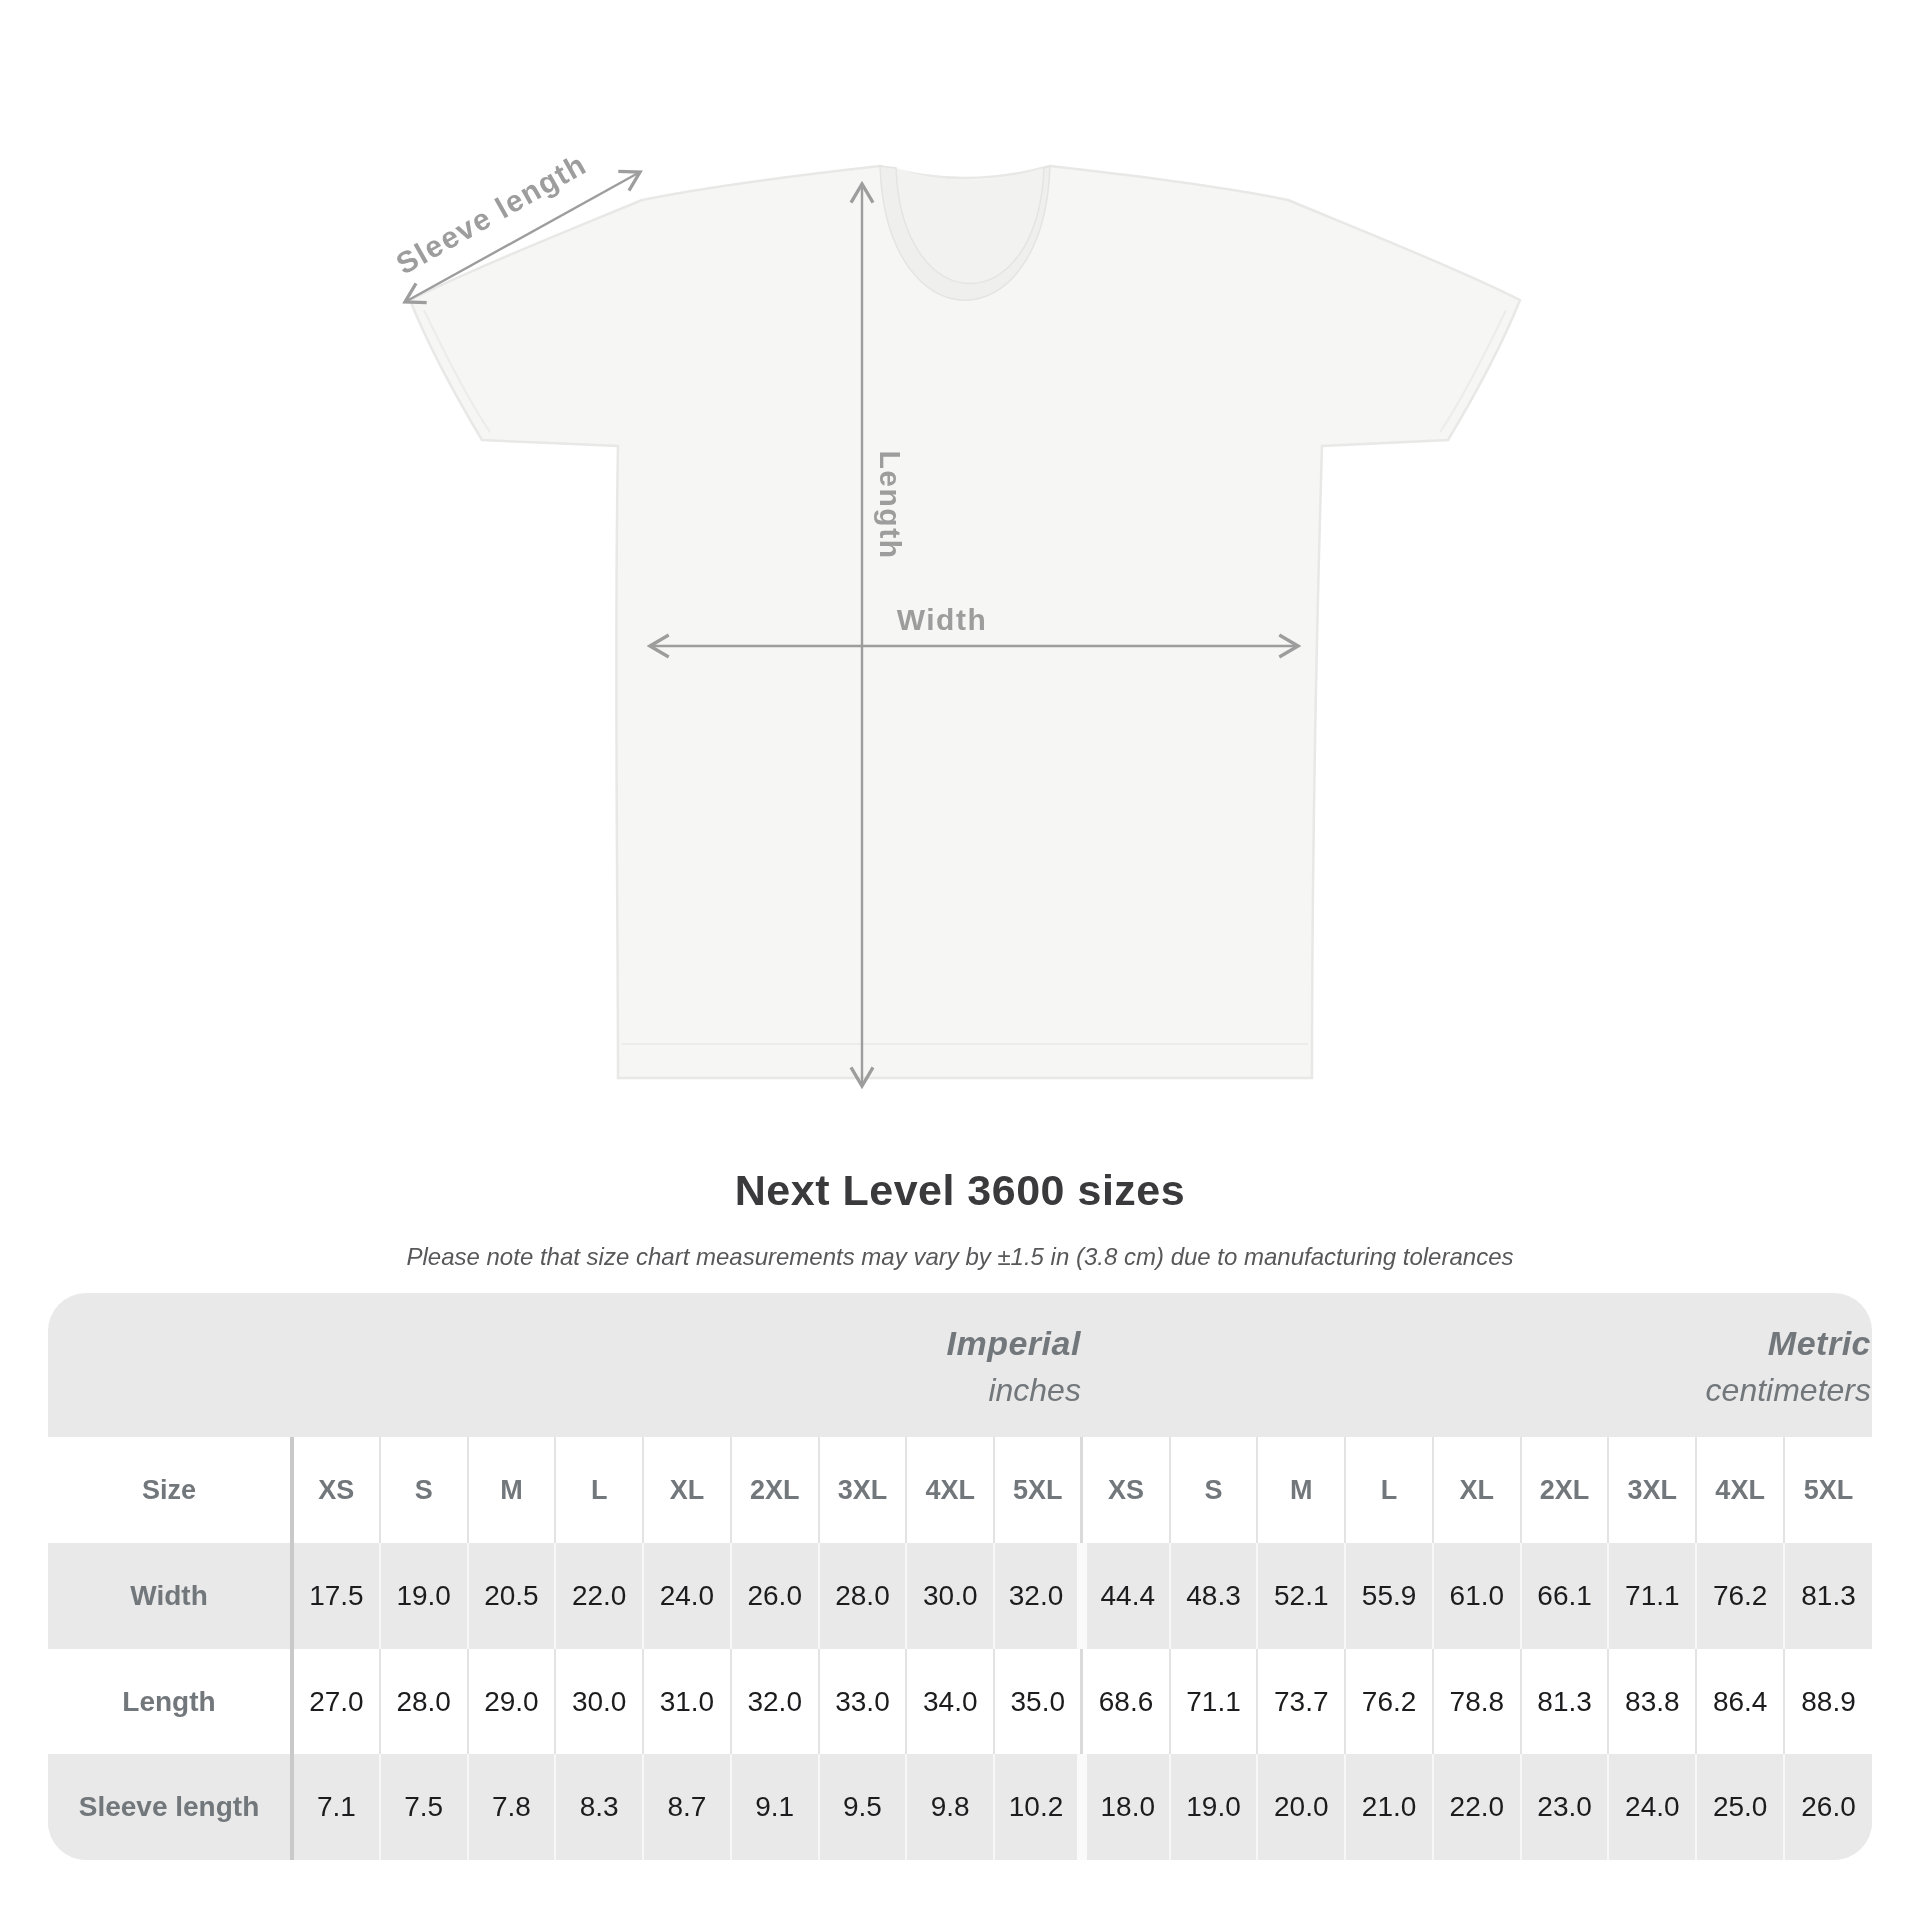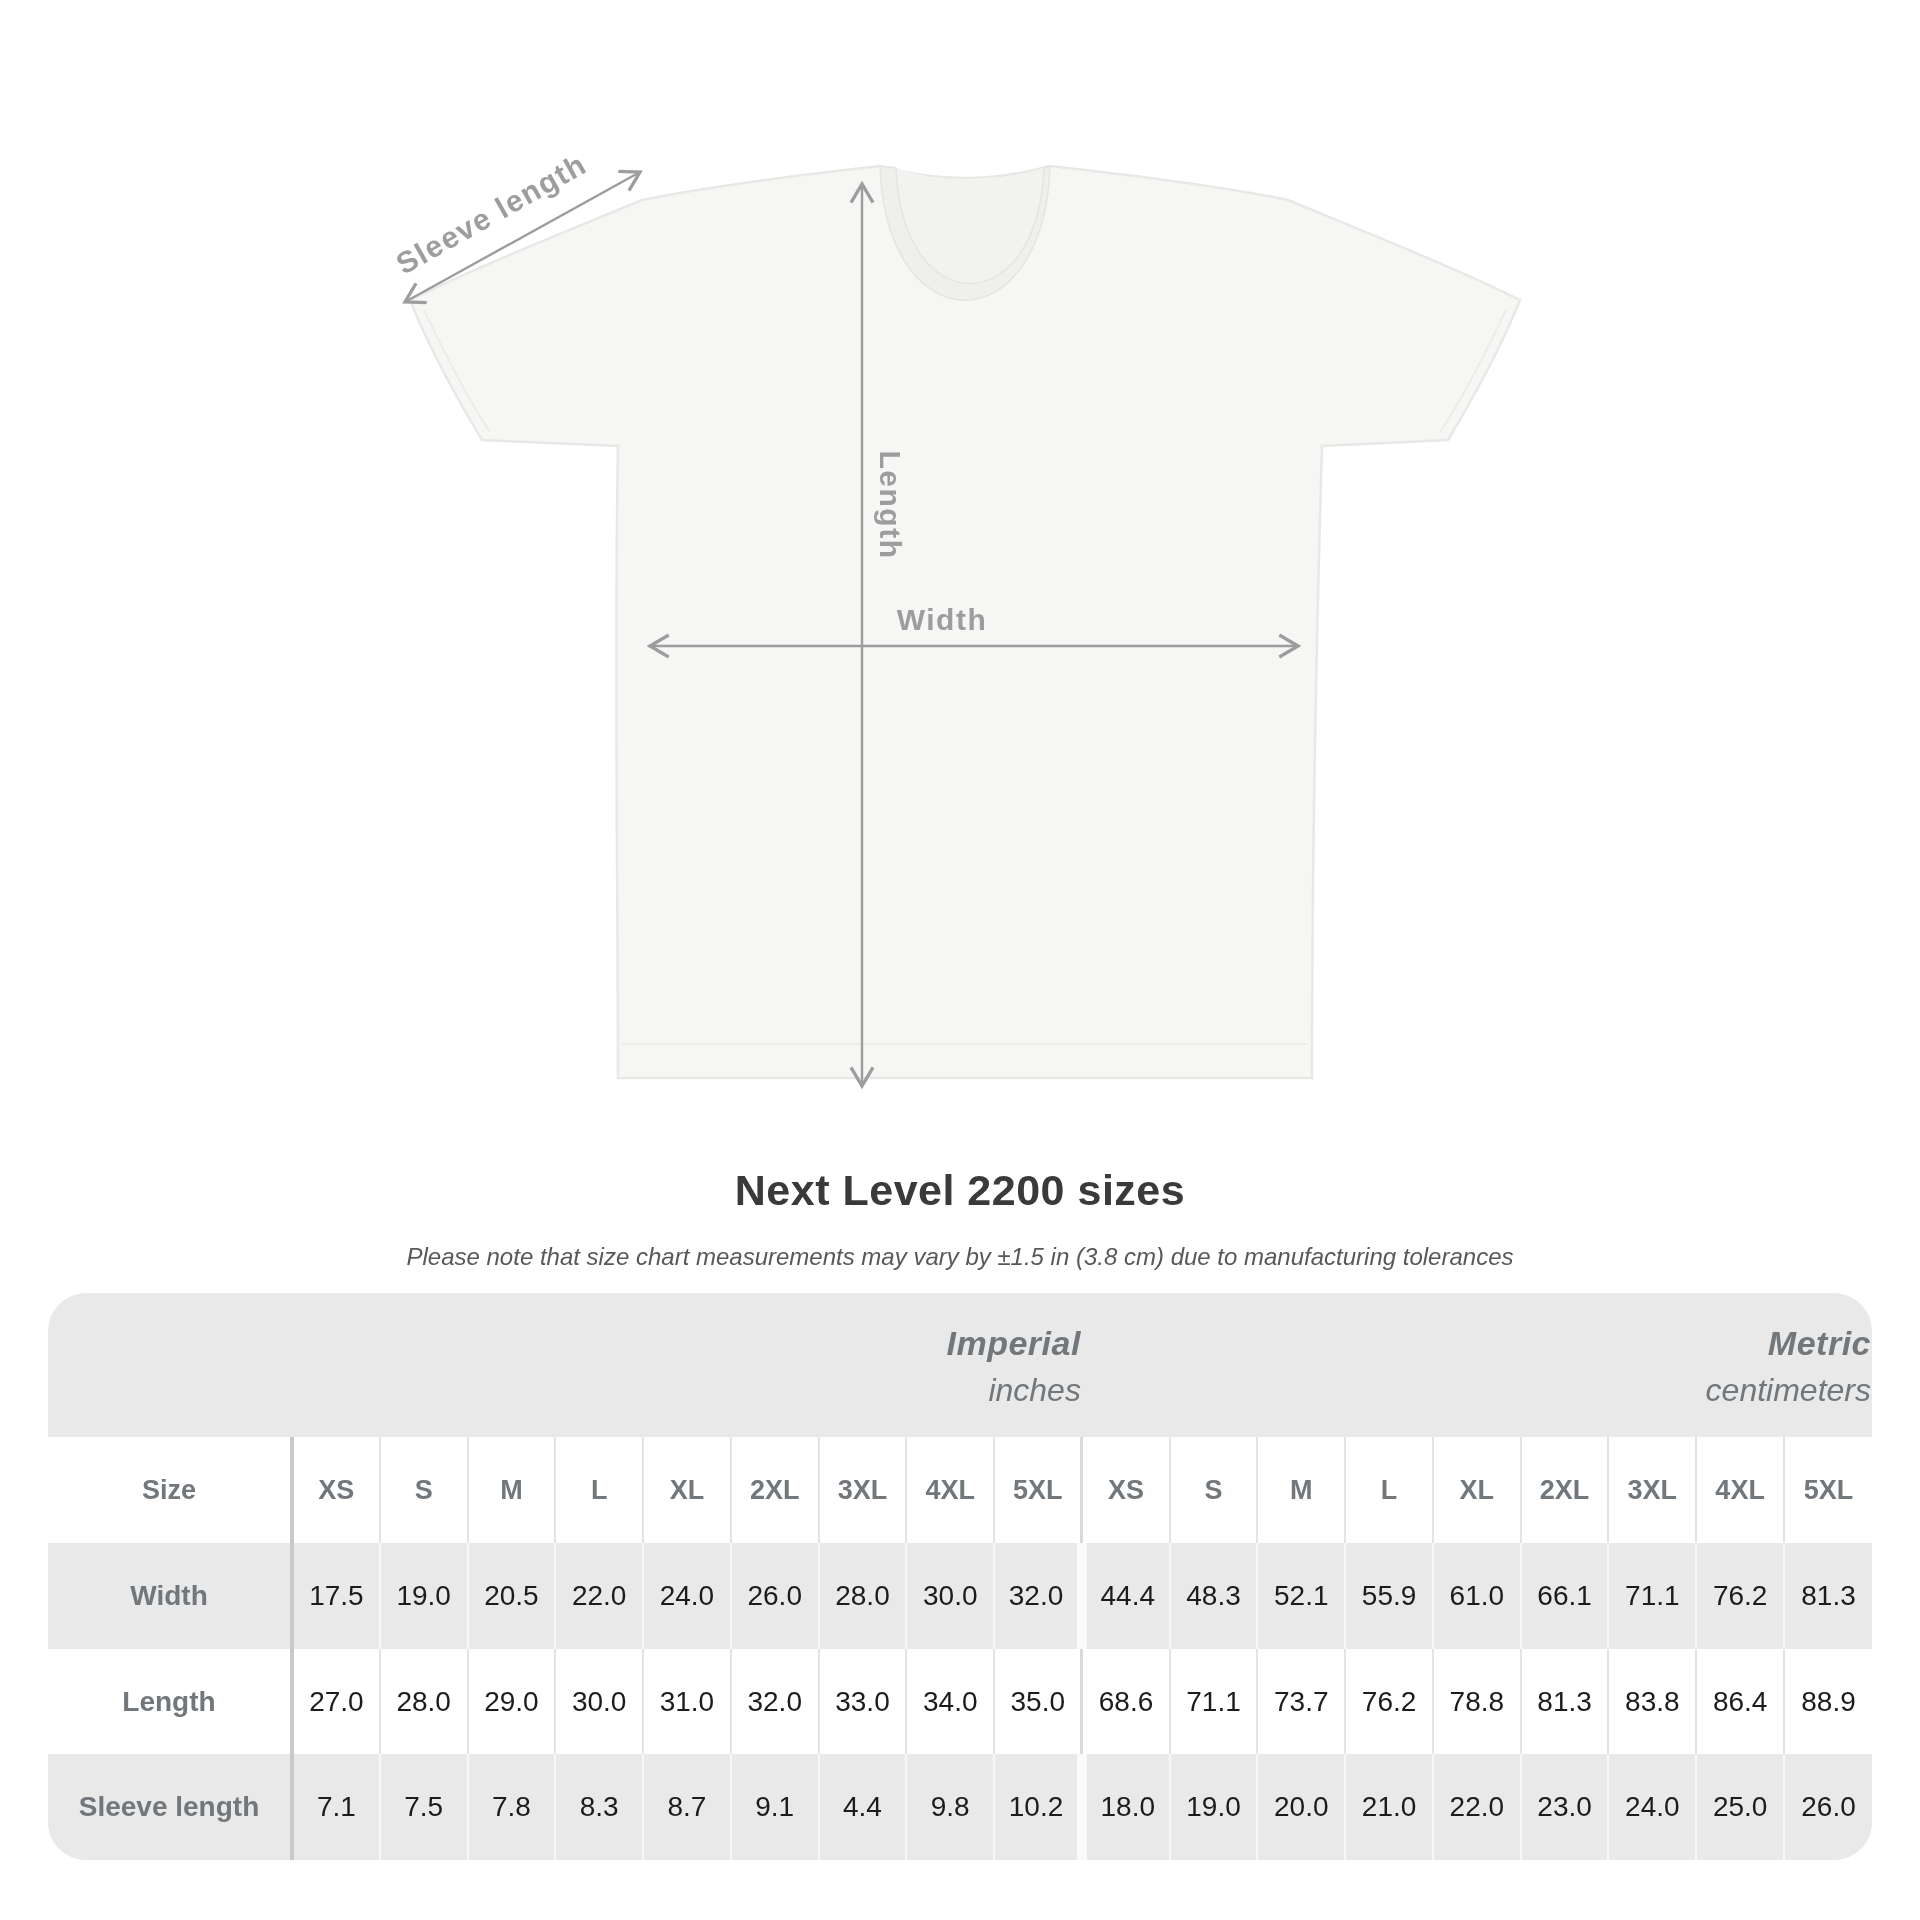--- a/index.html
+++ b/index.html
@@ -119,21 +119,21 @@
 
   <line class="meas-line" x1="405" y1="302" x2="640" y2="172" marker-start="url(#ah)" marker-end="url(#ah)"></line>
   <line class="meas-line" x1="862" y1="184" x2="862" y2="1086" marker-start="url(#ah)" marker-end="url(#ah)"></line>
   <line class="meas-line" x1="650" y1="646" x2="1298" y2="646" marker-start="url(#ah)" marker-end="url(#ah)"></line>
 
   <text class="meas-label" x="492" y="224" text-anchor="middle" transform="rotate(-29.5 492 215)">Sleeve length</text>
   <text class="meas-label" x="880" y="505" text-anchor="middle" transform="rotate(90 880 505)">Length</text>
   <text class="meas-label" x="942" y="630" text-anchor="middle">Width</text>
 </svg>
 
-<div class="page-title">Next Level 2200 sizes</div>
+<div class="page-title">Next Level 3600 sizes</div>
 <div class="page-subtitle">Please note that size chart measurements may vary by ±1.5 in (3.8 cm) due to manufacturing tolerances</div>
 
 <div class="table-card">
   <table class="size-table">
     <colgroup>
       <col style="width:244px">
       <col span="18">
     </colgroup>
     <thead>
       <tr class="units-row">
@@ -212,21 +212,21 @@
           <td class="val">88.9</td>
         </tr>
         <tr class="r-gray">
           <th class="rlabel">Sleeve length</th>
           <td class="val first-data">7.1</td>
           <td class="val">7.5</td>
           <td class="val">7.8</td>
           <td class="val">8.3</td>
           <td class="val">8.7</td>
           <td class="val">9.1</td>
-          <td class="val">4.4</td>
+          <td class="val">9.5</td>
           <td class="val">9.8</td>
           <td class="val">10.2</td>
           <td class="val sec-start">18.0</td>
           <td class="val">19.0</td>
           <td class="val">20.0</td>
           <td class="val">21.0</td>
           <td class="val">22.0</td>
           <td class="val">23.0</td>
           <td class="val">24.0</td>
           <td class="val">25.0</td>

